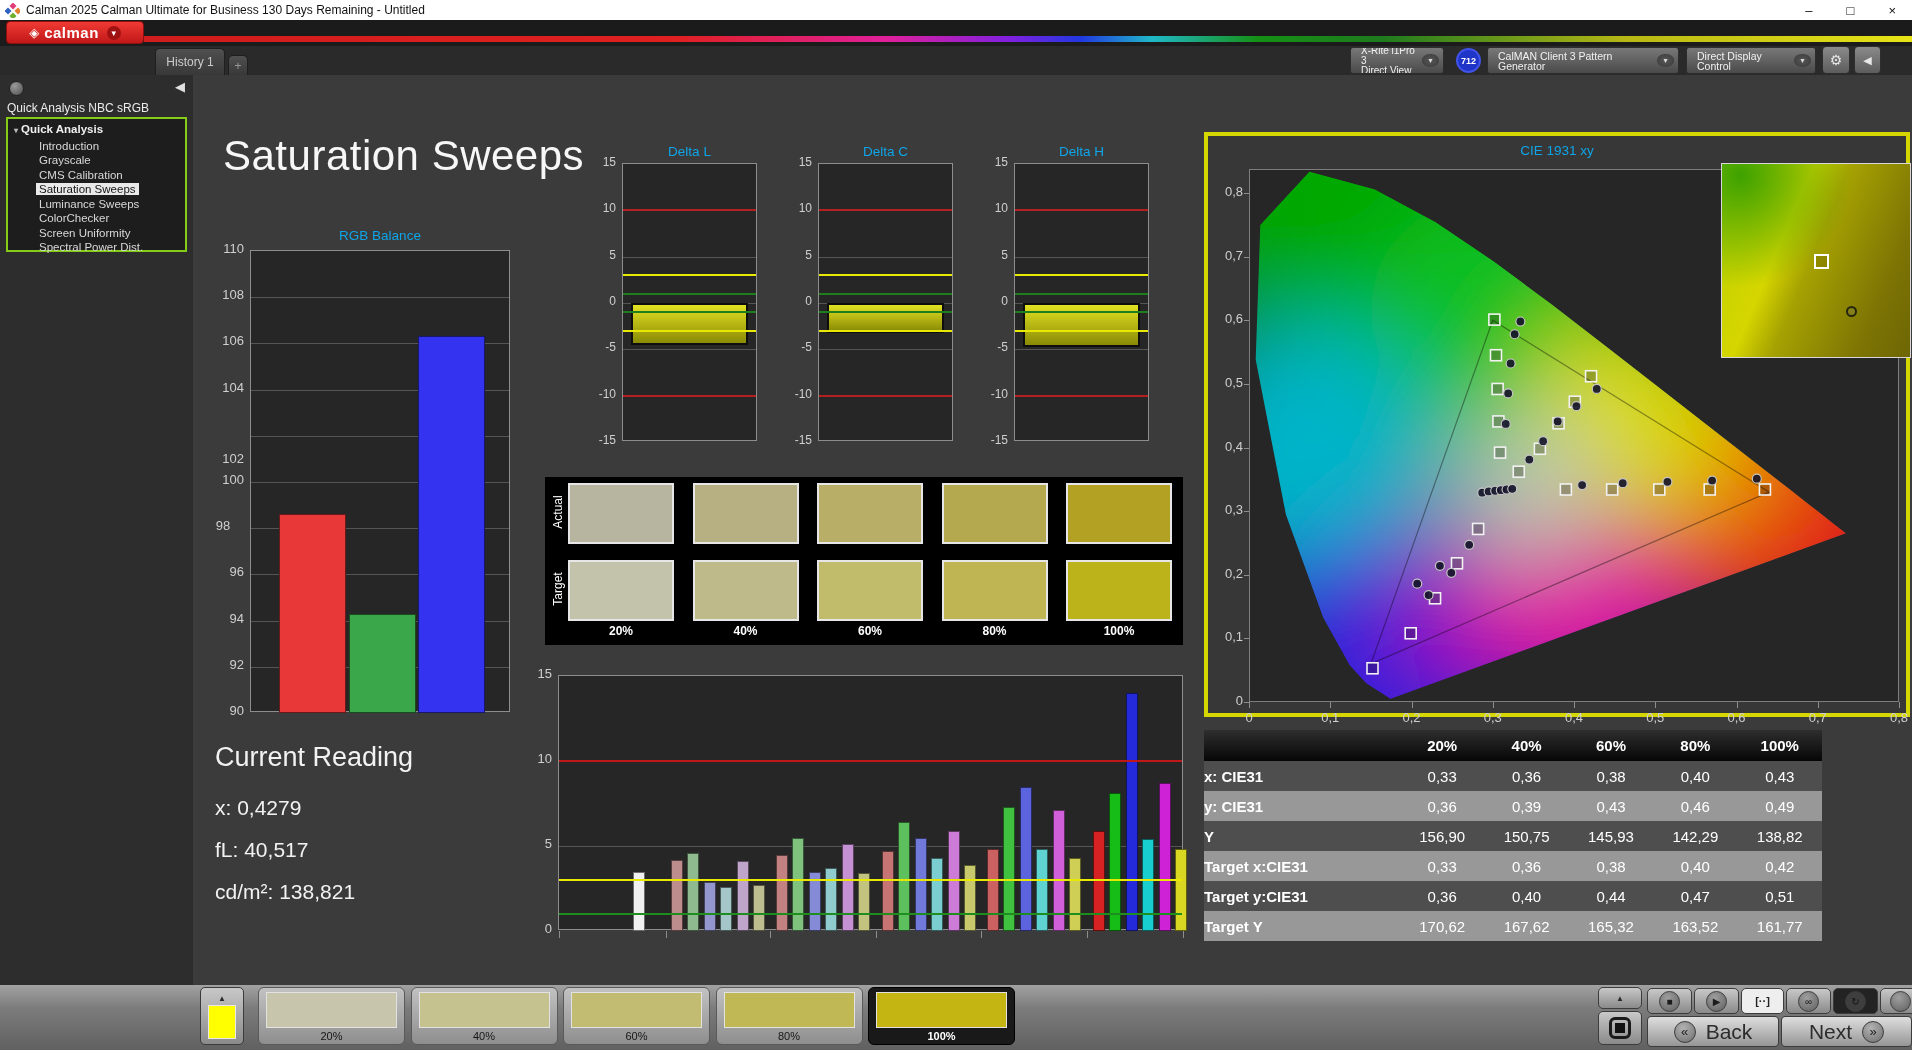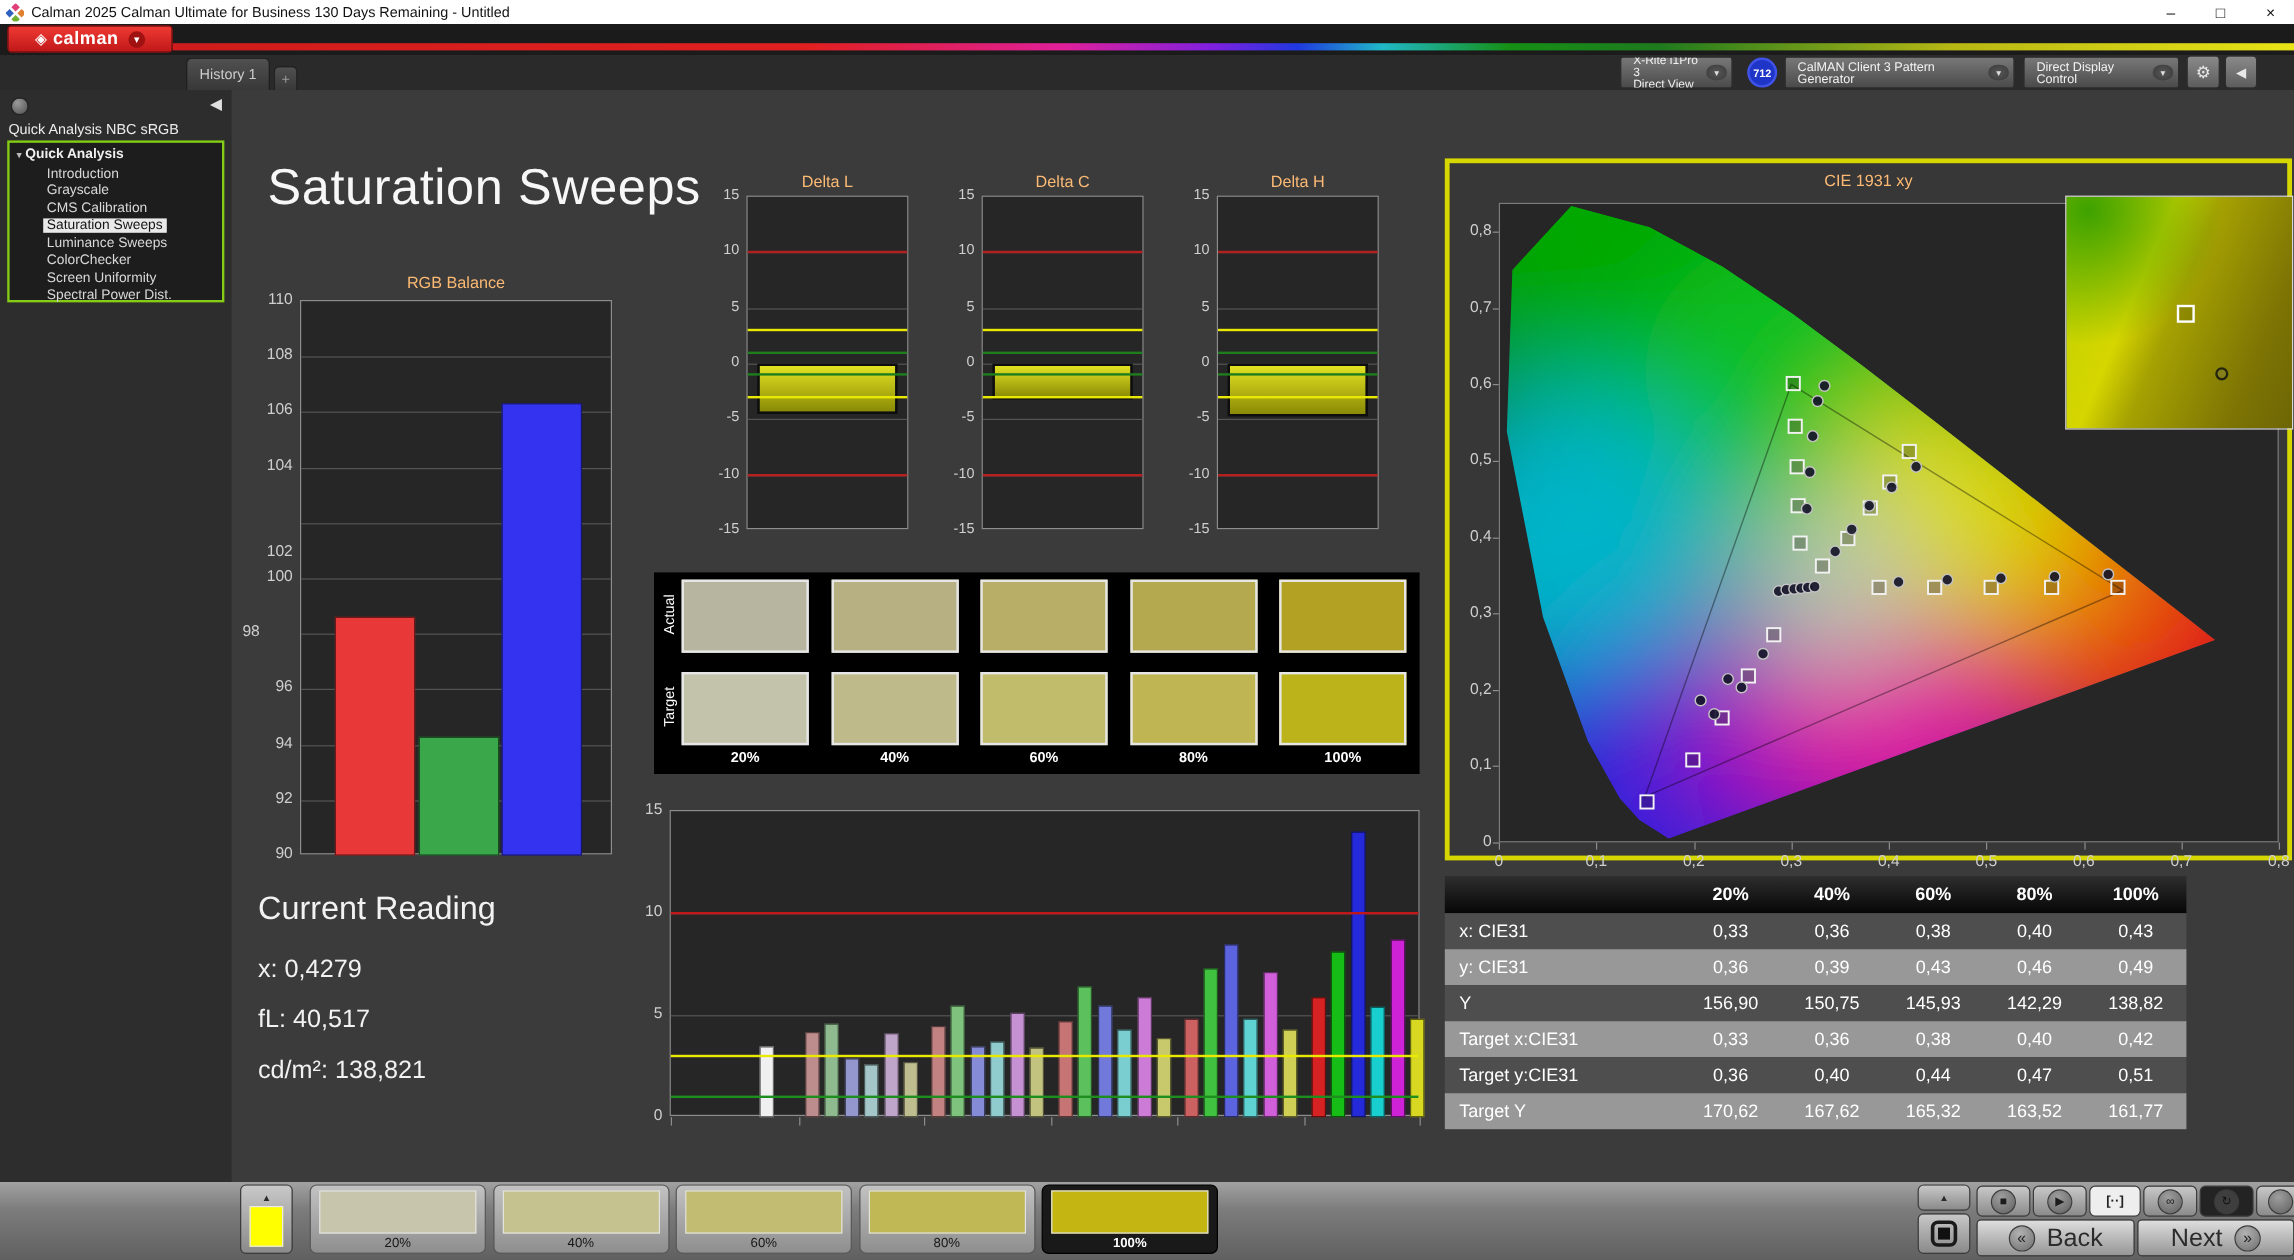--- a/index.html
+++ b/index.html
@@ -38,21 +38,21 @@
 #sb-collapse{position:absolute;right:8px;top:4px;color:#e0e0e0;font-size:13px}
 #sb-header{position:absolute;left:7px;top:26px;color:#ececec;font-size:12px}
 #tree{position:absolute;left:6px;top:42px;width:181px;height:135px;background:#1d1d1d;border:2px solid #84cc16;padding:3px 0 0 6px;color:#d8d8d8;font-size:11.5px}
 .tree-root{font-weight:bold;color:#f0f0f0;line-height:14.5px}
 .tree-root .tri{font-size:8px;color:#bbb;margin-right:3px}
 .tree-item{line-height:14.5px;padding-left:22px}
 .tree-item span{padding:0 3px}
 .tree-item.sel span{background:#e9e9e9;color:#141414}
 
 .plot{position:absolute;background:#262626;border:1px solid #8d8d8d}
-.ctitle{position:absolute;text-align:center;color:#fdba74;font-size:13.5px}
+.ctitle{position:absolute;text-align:center;color:#0ea5e9;font-size:13.5px}
 .tick{position:absolute;color:#cfcfcf;font-size:13px}
 .grid{position:absolute;left:0;right:0;height:1px;background:#555}
 .refline{position:absolute;left:0;right:0;height:2px}
 .bar{position:absolute;border:1px solid rgba(0,0,0,.55);
   background-image:linear-gradient(180deg,rgba(255,255,255,.30),rgba(255,255,255,0) 40%,rgba(0,0,0,.14))}
 .dbar{position:absolute;background:linear-gradient(180deg,#e2e222,#8a8a06);border:2px solid #0e0e0e}
 .vtick{position:absolute;width:1px;background:#8d8d8d}
 
 #pagetitle{position:absolute;left:223px;top:132px;font-size:42px;color:#f7f7f7;letter-spacing:.5px}
 #reading{position:absolute;left:215px;top:742px;color:#f2f2f2}
@@ -68,21 +68,21 @@
 #cieplot{position:absolute;left:41px;top:33px;width:650px;height:533px;background:#262626;border:1px solid #7d7d7d}
 #ciesvg{position:absolute;left:41px;top:19px}
 #cieinset{position:absolute;left:513px;top:27px;width:190px;height:195px;border:1px solid #d8d8d8;
   background:radial-gradient(circle at 10% 6%,rgba(30,150,0,.8),rgba(30,150,0,0) 45%),
   linear-gradient(113deg,#b8d000 0%,#d6d600 34%,#a6a202 48%,#7d7404 80%,#6e6604 100%)}
 #cieinset .isq{position:absolute;left:92px;top:90px;width:15px;height:15px;border:2px solid #fff;background:rgba(0,0,0,.12)}
 #cieinset .icir{position:absolute;left:124px;top:142px;width:11px;height:11px;border-radius:50%;background:#86801a;border:2px solid #26260e}
 
 #cietable{position:absolute;left:1204px;top:730px;width:618px;height:211px;font-size:15px;color:#fff}
 .trow{position:absolute;left:0;width:618px;height:30px;display:flex;align-items:center}
-.trow .lab{width:196px;padding-left:12px;font-weight:normal}
+.trow .lab{width:196px;font-weight:bold}
 .trow .val{width:84.4px;text-align:center}
 
 #bottombar{position:absolute;left:0;top:985px;width:1912px;height:65px;
   background:linear-gradient(180deg,#a2a2a2,#7c7c7c 35%,#606060)}
 .patbtn{position:absolute;top:2px;width:147px;height:58px;border-radius:6px;border:1px solid #5a5a5a;
   background:linear-gradient(180deg,#c2c2c2,#8e8e8e);overflow:hidden}
 .patbtn .sw{position:absolute;left:7px;top:4px;right:7px;height:36px;border:1px solid #e2e2e2}
 .patbtn .pl{position:absolute;left:0;right:0;bottom:2px;text-align:center;font-size:11px;color:#161616}
 .patbtn.sel{background:#191919;border-color:#000}
 .patbtn.sel .pl{color:#fff;font-weight:bold}
@@ -207,21 +207,21 @@
         <div class="grid" style="top: 92.4px;"></div>
         <div class="grid" style="top: 46.2px;"></div>
         <div class="bar" style="left: 28px; top: 263.34px; width: 67px; height: 198.66px; background: rgb(232, 56, 56);"></div>
         <div class="bar" style="left: 97.5px; top: 362.67px; width: 67px; height: 99.33px; background: rgb(58, 168, 74);"></div>
         <div class="bar" style="left: 167px; top: 85.47px; width: 67px; height: 376.53px; background: rgb(52, 52, 240);"></div>
       </div>
       <div class="tick" style="left: 202px; top: 703px; width: 42px; text-align: right;">90</div>
       <div class="tick" style="left: 202px; top: 656.8px; width: 42px; text-align: right;">92</div>
       <div class="tick" style="left: 202px; top: 610.6px; width: 42px; text-align: right;">94</div>
       <div class="tick" style="left: 202px; top: 564.4px; width: 42px; text-align: right;">96</div>
-      <div class="tick" style="left: 202px; top: 518.2px; width: 42px; text-align: left;">98</div>
+      <div class="tick" style="left: 202px; top: 518.2px; width: 42px; text-align: center;">98</div>
       <div class="tick" style="left: 202px; top: 472px; width: 42px; text-align: right;">100</div>
       <div class="tick" style="left: 202px; top: 425.8px; width: 42px; text-align: right; margin-top: 25px;">102</div>
       <div class="tick" style="left: 202px; top: 379.6px; width: 42px; text-align: right;">104</div>
       <div class="tick" style="left: 202px; top: 333.4px; width: 42px; text-align: right;">106</div>
       <div class="tick" style="left: 202px; top: 287.2px; width: 42px; text-align: right;">108</div>
       <div class="tick" style="left: 202px; top: 241px; width: 42px; text-align: right;">110</div>
       <div class="xlab" style="left: 250px; top: 718px; width: 260px;">100%</div>
       <div class="ctitle" style="left: 622px; top: 144px; width: 135px;">Delta L</div>
       <div class="plot" style="left: 622px; top: 163px; width: 135px; height: 278px;">
         <div class="grid" style="top: 231.667px;"></div>

